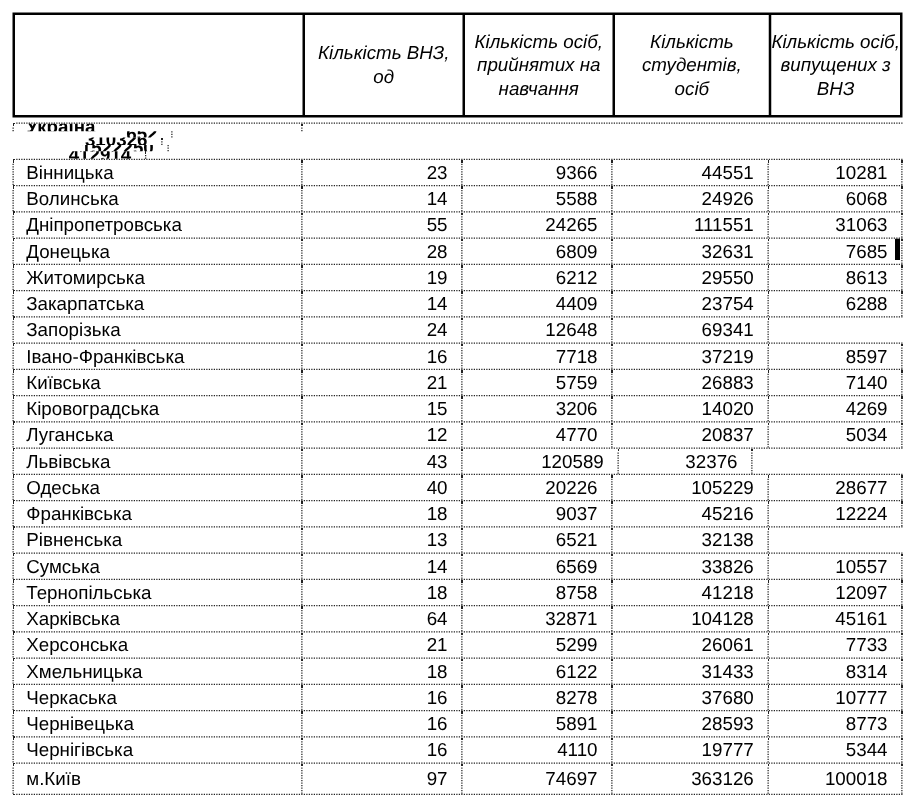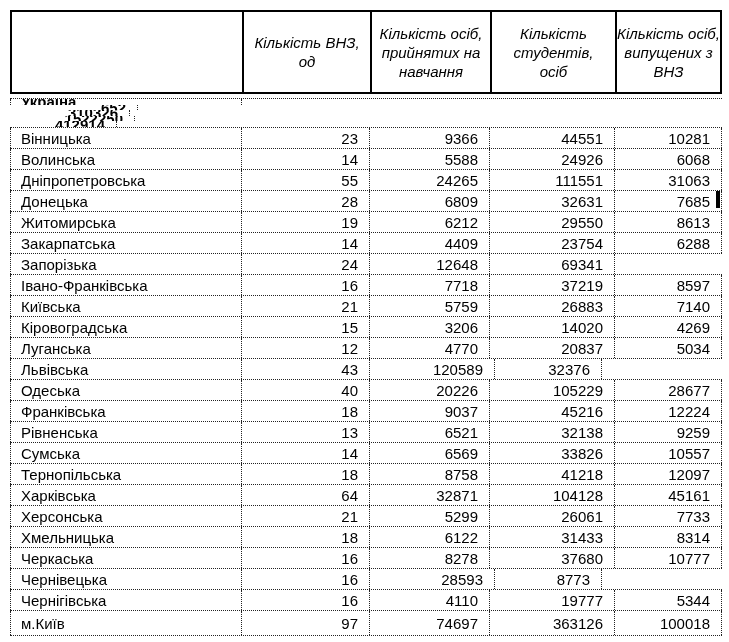--- a/index.html
+++ b/index.html
@@ -209,21 +209,20 @@
           <div class="cell num c1">18</div>
           <div class="cell num c2">9037</div>
           <div class="cell num c3">45216</div>
           <div class="cell num c4">12224</div>
         </div>
         <div class="row">
           <div class="cell name">Рівненська</div>
           <div class="cell num c1">13</div>
           <div class="cell num c2">6521</div>
           <div class="cell num c3">32138</div>
-          <div class="cell num c4">9259</div>
         </div>
         <div class="row">
           <div class="cell name">Сумська</div>
           <div class="cell num c1">14</div>
           <div class="cell num c2">6569</div>
           <div class="cell num c3">33826</div>
           <div class="cell num c4">10557</div>
         </div>
         <div class="row">
           <div class="cell name">Тернопільська</div>
@@ -256,20 +255,21 @@
         <div class="row">
           <div class="cell name">Черкаська</div>
           <div class="cell num c1">16</div>
           <div class="cell num c2">8278</div>
           <div class="cell num c3">37680</div>
           <div class="cell num c4">10777</div>
         </div>
         <div class="row">
           <div class="cell name">Чернівецька</div>
           <div class="cell num c1">16</div>
+          <div class="cell num c2">5891</div>
           <div class="cell num c3">28593</div>
           <div class="cell num c4">8773</div>
         </div>
         <div class="row">
           <div class="cell name">Чернігівська</div>
           <div class="cell num c1">16</div>
           <div class="cell num c2">4110</div>
           <div class="cell num c3">19777</div>
           <div class="cell num c4">5344</div>
         </div>

